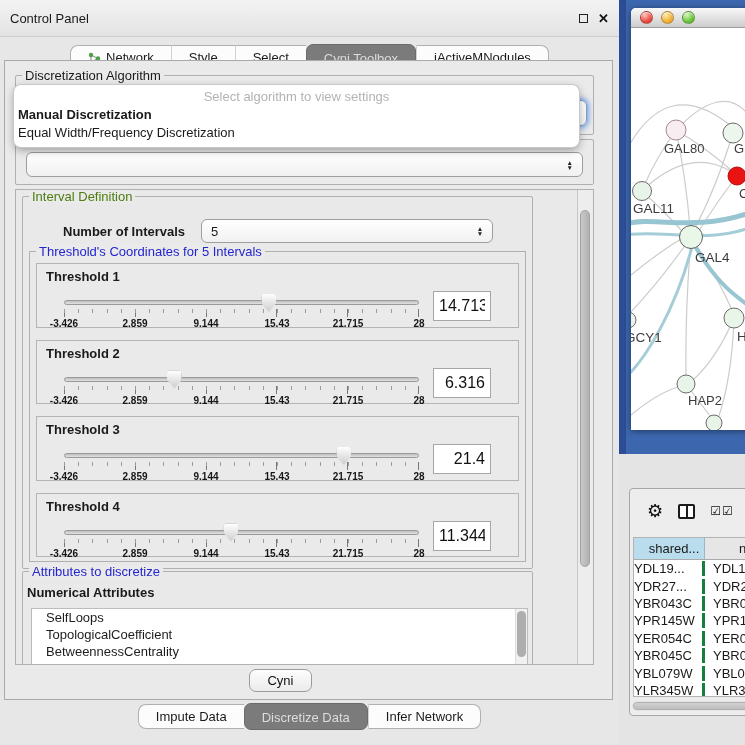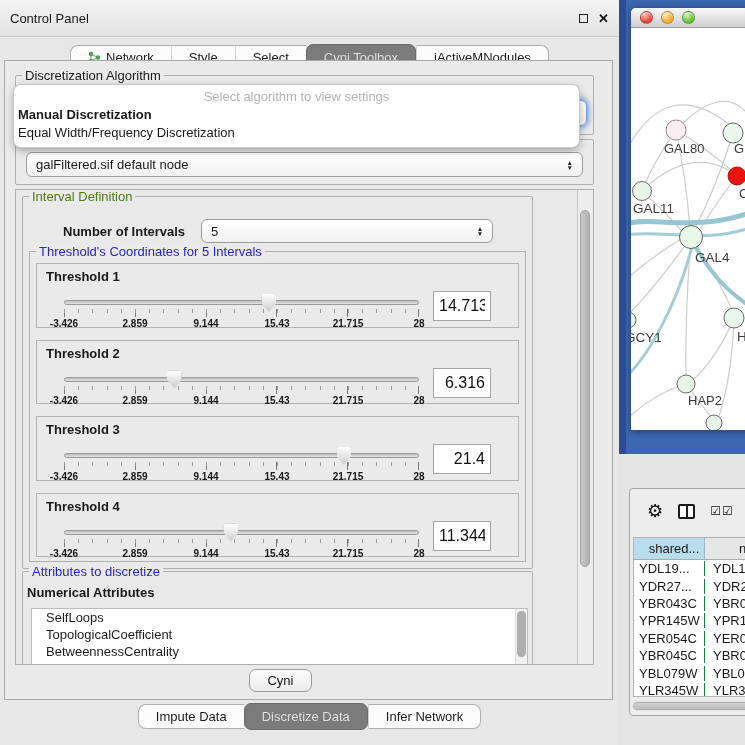--- a/index.html
+++ b/index.html
@@ -11,21 +11,21 @@
   .control-panel { width:619px; position:relative; background:#e7e7e7; }
   .cp-titlebar { height:22px; background:linear-gradient(#f3f3f3,#e3e3e3); border-bottom:1px solid #cccccc;
                  display:flex; align-items:center; padding:18px 10px; font-size:13px; }
   .cp-buttons { margin-left:auto; display:flex; gap:10px; align-items:center; }
   .float-btn { width:9px; height:9px; border:1.5px solid #222; display:inline-block; }
   .close-btn { font-weight:bold; font-size:13px; color:#111; line-height:1; }
 
   .tabbar { display:flex; justify-content:center; }
   .top-tabs { padding:8px 0 3px; }
   .tab { background:#fcfcfc; font-size:13px; padding:4px 17px; border-top:1px solid #b0b0b0;
-         border-bottom:1px solid #b0b0b0; display:flex; align-items:center; gap:5px; }
+         border-bottom:1px solid #b0b0b0; display:flex; align-items:flex-end; gap:5px; }
   .tab + .tab { border-left:1px solid #d2d2d2; }
   .tab:first-child { border-left:1px solid #b0b0b0; border-radius:8px 0 0 8px; }
   .tab:last-child { border-right:1px solid #b0b0b0; border-radius:0 8px 8px 0; }
   .tab.selected { background:#7b7b7b; color:#dddddd; border:1px solid #6b6b6b; border-radius:7px; margin:-1px 0; }
 
   .main-panel { position:absolute; left:4px; right:6px; top:60px; bottom:45px;
                 border:1px solid #a9a9a9; background:#eaeaea; }
   .group { border:1px solid #b0b0b0; border-radius:2px; position:absolute; }
   .group-label { position:absolute; top:-8px; left:6px; background:#eaeaea; padding:0 3px; font-size:13px; white-space:nowrap; }
   .green { color:#4d7c0f; } .blue { color:#2525cf; } .plain { color:#1a1a1a; }
@@ -118,21 +118,21 @@
   .col-icon::after { content:""; position:absolute; left:50%; top:0; bottom:0; width:2px; background:#1a1a1a; transform:translateX(-50%); }
   .check-icons { font-size:12px; color:#111; letter-spacing:1px; }
   .data-table { position:absolute; left:3px; right:0; top:48px; bottom:18px; background:#fff;
                 border:1px solid #b3b3b3; border-right:none; overflow:hidden; font-size:13px; }
   .tbl-header { display:flex; height:22px; background:#e6e6e6; border-bottom:1px solid #ababab; }
   .tbl-header .tbl-cell { display:flex; align-items:center; justify-content:center; padding:0; }
   .tbl-header .c1.hl { background:#b9ddec; border-right:1px solid #9db6c2;padding-left:10px; }
   .tbl-header .c2 { justify-content:flex-start; padding-left:34px; }
   .tbl-row { display:flex; height:17.4px; align-items:center; }
   .tbl-cell { white-space:nowrap; overflow:hidden; }
-  .c1 { width:71px; border-right:1px solid #15803d; padding-left:5px; }
+  .c1 { width:71px; border-right:3px solid #15803d; }
   .c2 { flex:1; padding-left:8px; }
   .h-scrollbar { position:absolute; left:2px; right:2px; bottom:4px; height:10px; background:#e2e2e2; border-radius:5px; }
   .h-thumb { position:absolute; inset:1px; background:linear-gradient(#d2d2d2,#bdbdbd); border:1px solid #b2b2b2; border-radius:5px; }
 
   .net-ico { flex:0 0 auto; }
 </style>
 </head>
 <body>
 
 <div class="root">
@@ -188,21 +188,20 @@
         <div class="popup-item placeholder">Select algorithm to view settings</div>
         <div id="popup-items">
             <div class="popup-item bold">Manual Discretization</div>
             <div class="popup-item">Equal Width/Frequency Discretization</div>
           </div>
       </div>
 
       <div class="group table-data-group">
         <span class="group-label plain">Table Data</span>
         <div class="combo td-combo">
-          <span>galFiltered.sif default node</span>
           <span class="spinner-arrows">
               <span>▲</span>
               <span>▼</span>
             </span>
         </div>
       </div>
 
       <div class="scroll-viewport">
         <div class="viewport-content">
 

